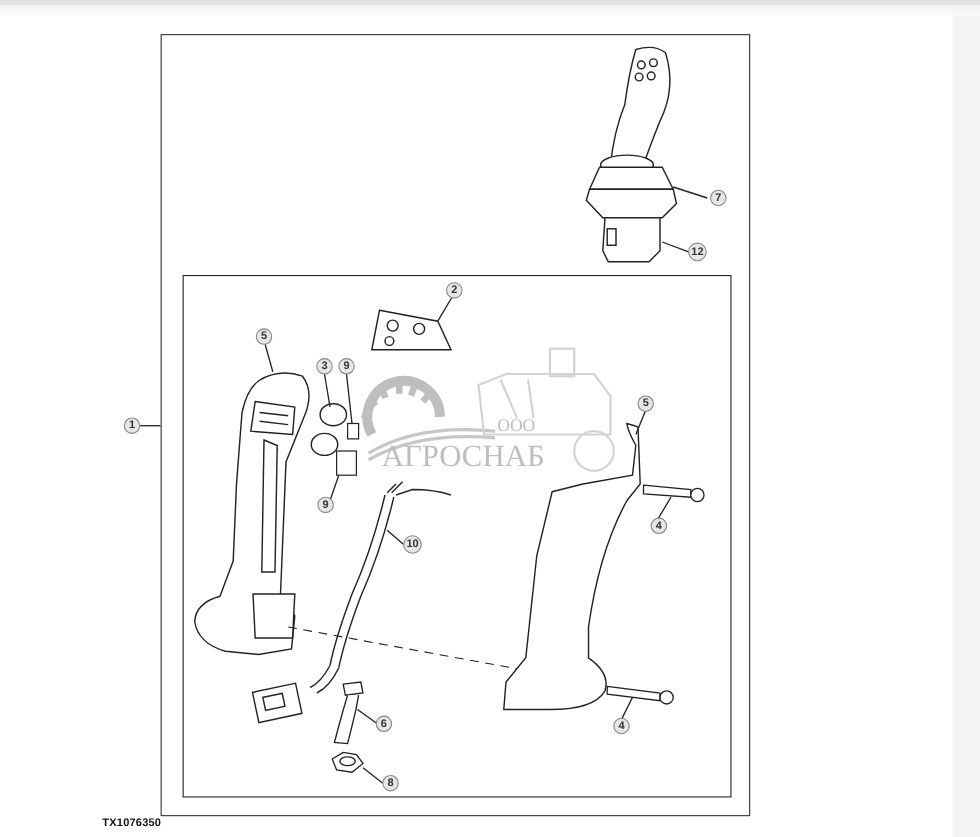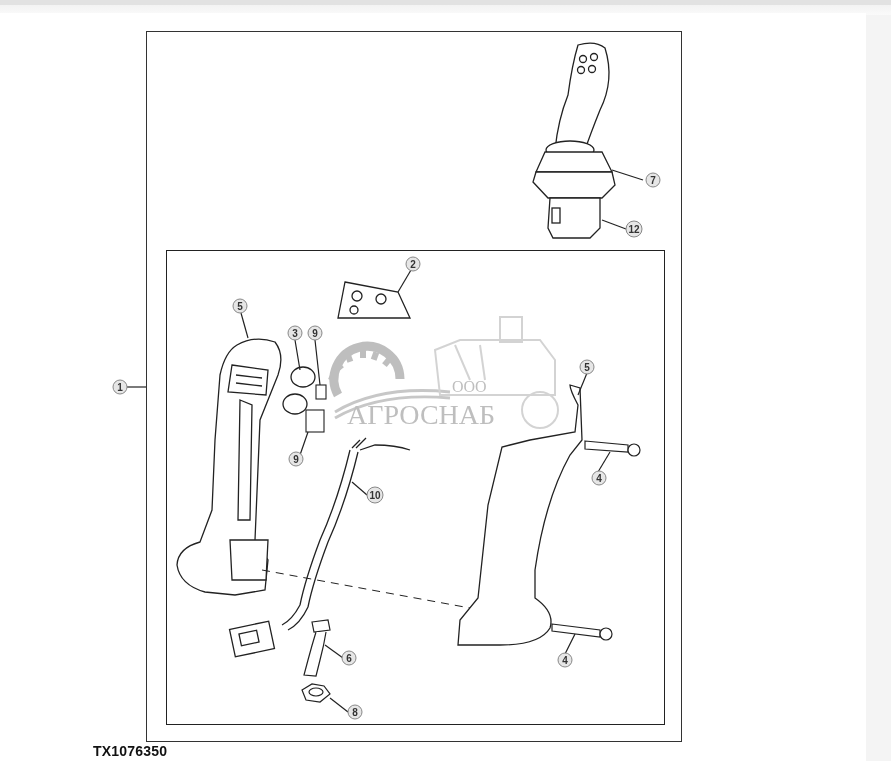--- a/index.html
+++ b/index.html
@@ -3,21 +3,21 @@
 <meta charset="utf-8">
 <style>
   html, body { margin:0; padding:0; }
   body { width:891px; height:761px; background:#f4f4f4; position:relative; overflow:hidden; font-family:"Liberation Sans", sans-serif; }
   .topbar { position:absolute; left:0; top:0; width:891px; height:5px; background:#e2e2e2; }
   .page { position:absolute; left:0; top:13px; width:866px; height:748px; background:#ffffff; }
   .page-top-shade { position:absolute; left:0; top:5px; width:891px; height:10px; background:linear-gradient(#f3f3f3,#fafafa); }
   .outer-frame { position:absolute; left:146px; top:31px; width:536px; height:711px; border:1.5px solid #333; box-sizing:border-box; }
   .inner-frame { position:absolute; left:166px; top:250px; width:499px; height:475px; border:1.5px solid #222; box-sizing:border-box; }
   svg.drawing { position:absolute; left:0; top:0; }
-  .figure-id { position:absolute; left:93px; top:743px; font-size:14px; font-weight:bold; color:#111; letter-spacing:0.2px; }
+  .figure-id { position:absolute; left:93px; top:743px; font-size:10px; font-weight:bold; color:#111; letter-spacing:0.2px; }
   .callout text { font-family:"Liberation Sans", sans-serif; font-size:10px; font-weight:bold; fill:#333; text-anchor:middle; dominant-baseline:central; }
   .wm-text { font-family:"Liberation Serif", serif; fill:#8a8a8a; }
 </style>
 </head>
 <body>
 
 <div class="topbar"></div>
 <div class="page-top-shade"></div>
 <div class="page"></div>
 

